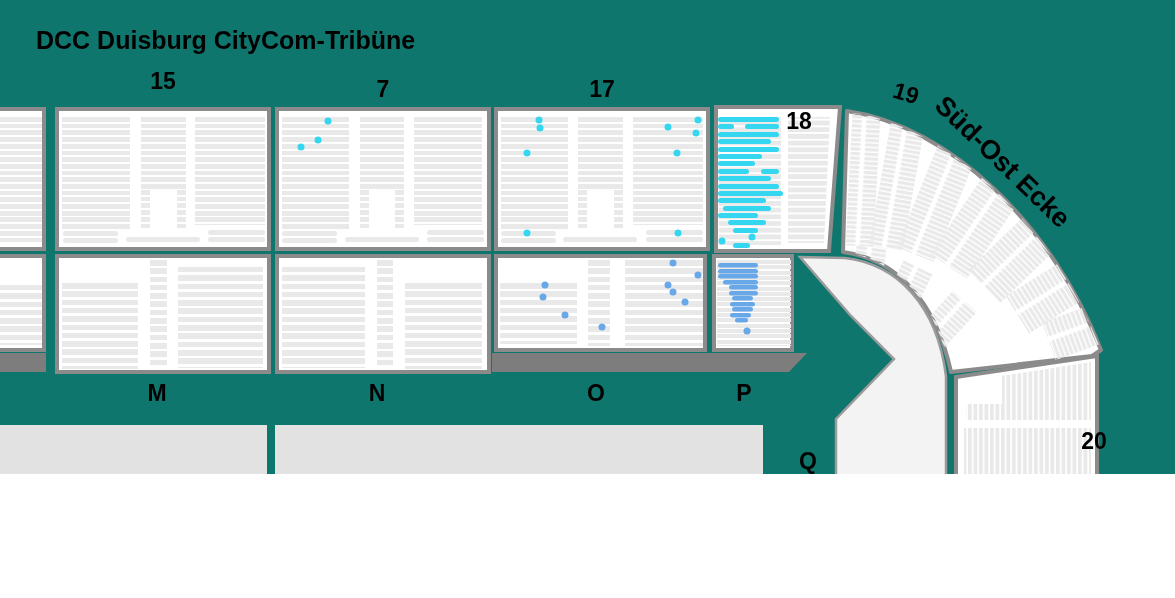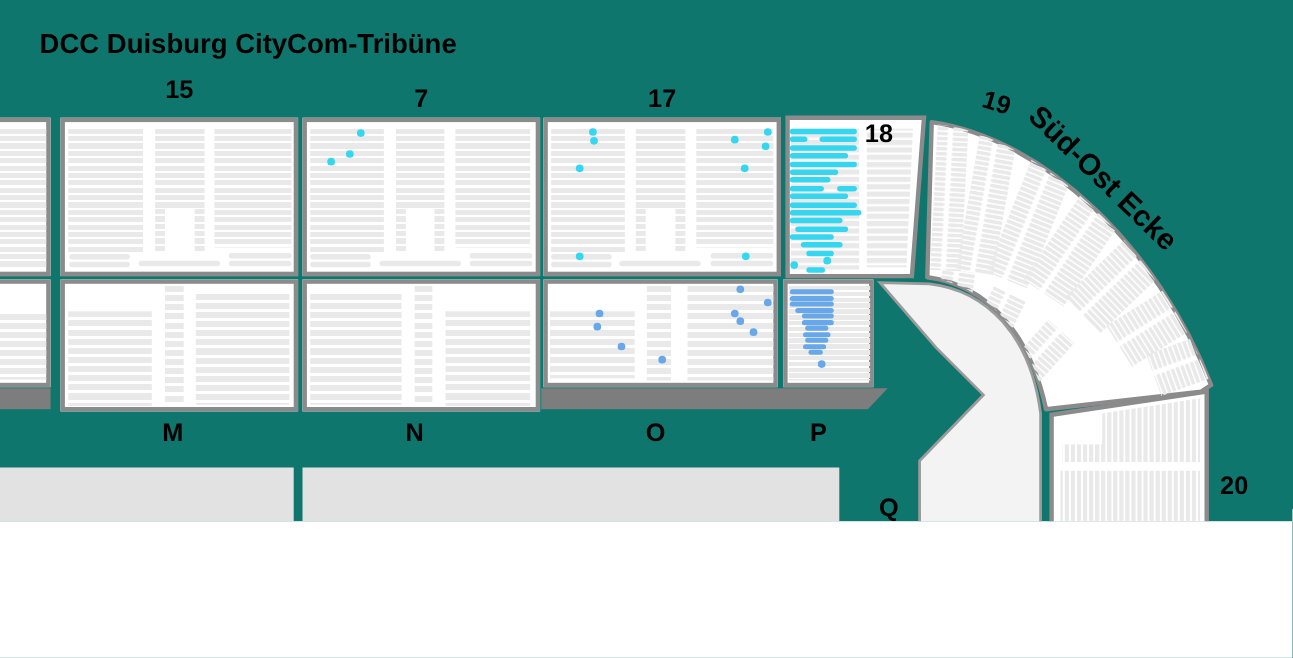--- a/index.html
+++ b/index.html
@@ -217,21 +217,21 @@
         <circle cx="747" cy="331" r="3.5" fill="#68a7e8"></circle>
       </g>
   </svg>
 
   <div id="title">DCC Duisburg CityCom-Tribüne</div>
   <div class="lbl" style="left:133px;top:68px;">15</div>
   <div class="lbl" style="left:353px;top:76px;">7</div>
   <div class="lbl" style="left:572px;top:76px;">17</div>
   <div class="lbl" style="left:769px;top:76px;margin-top:32px;">18</div>
   <div class="lbl" id="s19" style="left:876px;top:80px;">19</div>
-  <div class="lbl" style="left:1092px;top:428px;">20</div>
+  <div class="lbl" style="left:1064px;top:428px;">20</div>
   <div class="lbl" style="left:127px;top:380px;">M</div>
   <div class="lbl" style="left:347px;top:380px;">N</div>
   <div class="lbl" style="left:566px;top:380px;">O</div>
   <div class="lbl" style="left:714px;top:380px;">P</div>
   <div class="lbl" style="left:778px;top:448px;">Q</div>
   <div id="corner">Süd-Ost Ecke</div>
 
 </div>
 
 </body></html>

